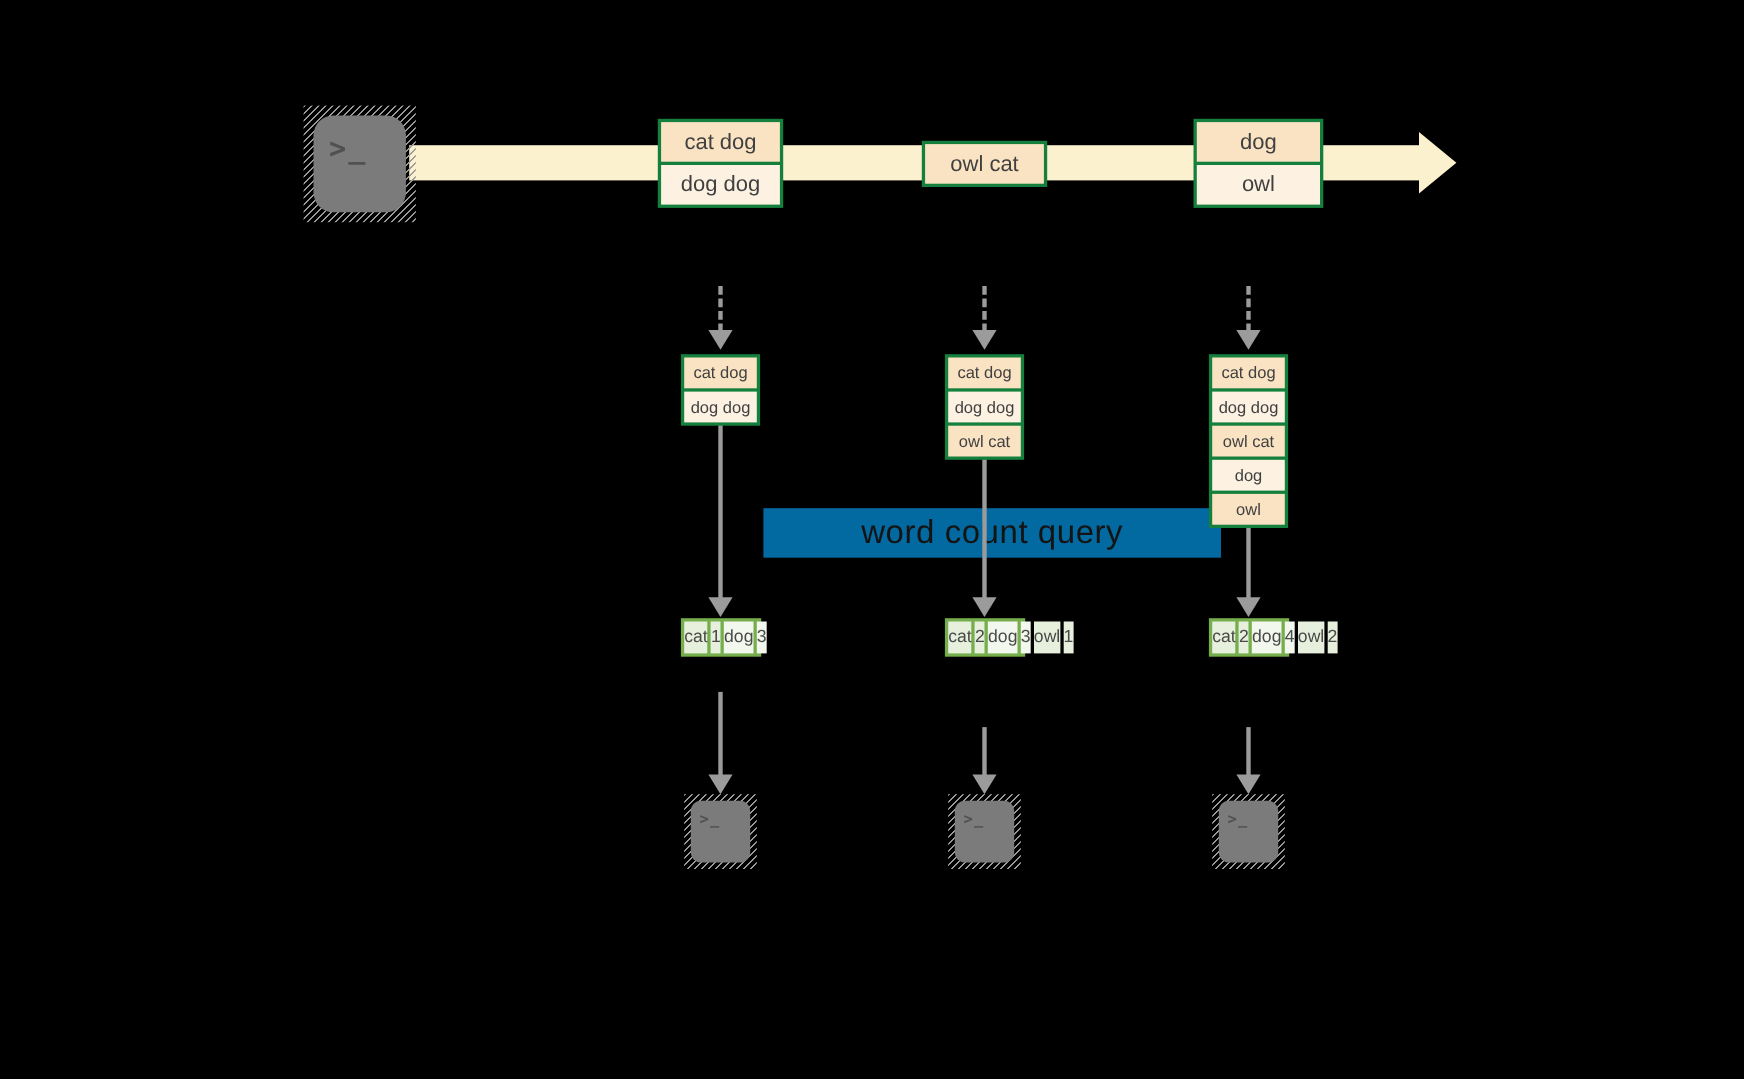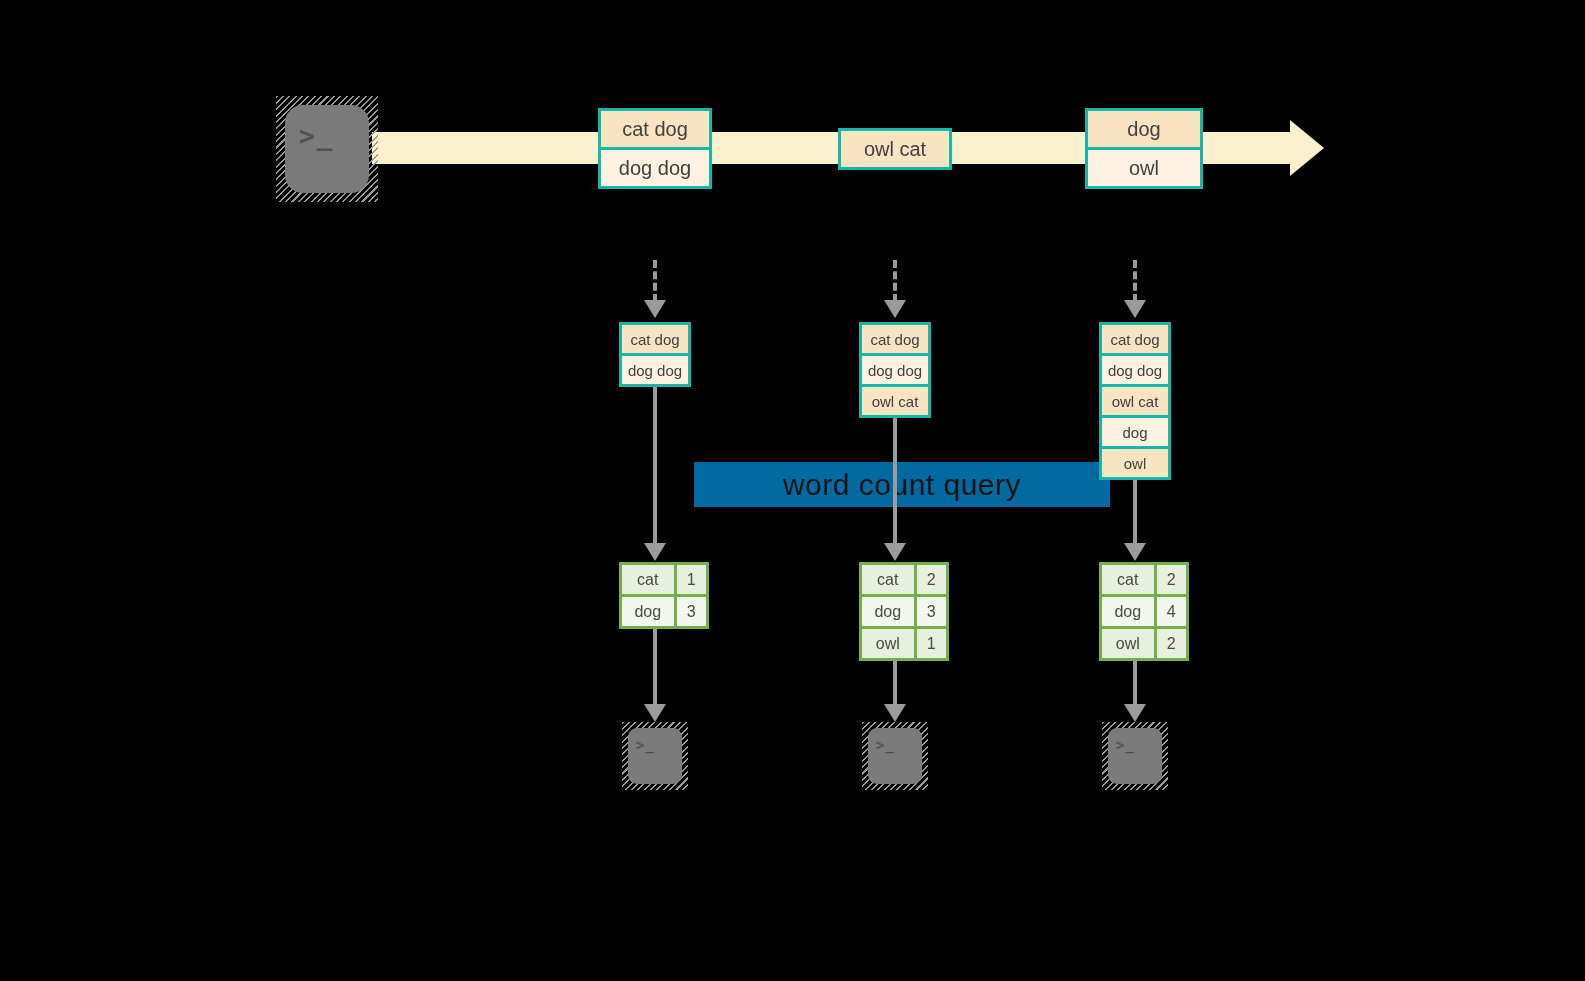--- a/index.html
+++ b/index.html
@@ -14,36 +14,36 @@
   
   .term{position:absolute;z-index:2;
     background:repeating-linear-gradient(135deg,#9a9a9a 0px,#9a9a9a 1.5px,transparent 1.5px,transparent 4.5px);}
   .term-inner{position:absolute;background:#7b7b7b;display:block;}
   .term.big .term-inner{left:9px;top:9px;right:9px;bottom:9px;border-radius:18px;}
   .term.small .term-inner{left:6px;top:6px;right:6px;bottom:6px;border-radius:9px;}
   .prompt{color:#505050;font-family:"DejaVu Sans Mono",monospace;font-weight:bold;display:block;}
   .term.big .prompt{font-size:26px;padding:16px 0 0 14px;letter-spacing:2px;}
   .term.small .prompt{font-size:14px;padding:9px 0 0 8px;letter-spacing:1px;}
   
-  .obox{position:absolute;background:#14b8a6;padding:3px;display:flex;flex-direction:column;gap:3px;z-index:2;box-sizing:border-box;}
+  .obox{position:absolute;background:#15803d;padding:3px;display:flex;flex-direction:column;gap:3px;z-index:2;box-sizing:border-box;}
   .ocell{background:#FDF2E2;color:#404040;display:flex;align-items:center;justify-content:center;}
   .ocell:nth-child(odd){background:#FAE3C3;}
   .obox.event .ocell{height:36px;font-size:20px;}
   .obox.stack{z-index:3;}
   .obox.stack .ocell{height:28px;font-size:15px;}
   
   .dash-line{position:absolute;width:0;border-left:4px dashed #9B9B9B;z-index:2;}
   .vline{position:absolute;width:4px;background:#9B9B9B;z-index:2;}
   .tri-down{position:absolute;width:0;height:0;z-index:2;
     border-left:11px solid transparent;border-right:11px solid transparent;border-top:18px solid #9B9B9B;}
   
   .query-label{position:absolute;left:694px;top:462px;width:416px;height:45px;background:#0369a1;z-index:1;
     color:#141414;font-size:30px;text-align:center;line-height:45px;letter-spacing:0.5px;}
   
-  .gtable{position:absolute;top:562px;width:90px;background:#76AD4D;padding:3px;display:flex;flex-direction:column;gap:3px;z-index:3;box-sizing:border-box;}
+  .gtable{position:absolute;top:562px;width:73px;background:#76AD4D;padding:3px;display:flex;gap:3px;z-index:3;box-sizing:border-box;}
   .grow{display:grid;grid-template-columns:1.75fr 1fr;gap:3px;}
   .gcell{background:#F3F8EE;color:#4a4a4a;height:29px;font-size:16px;display:flex;align-items:center;justify-content:center;}
   .grow:nth-child(odd) .gcell{background:#E7F0DC;}
 </style>
 </head>
 <body>
 
 <div class="canvas">
 
   <div class="band"></div>

